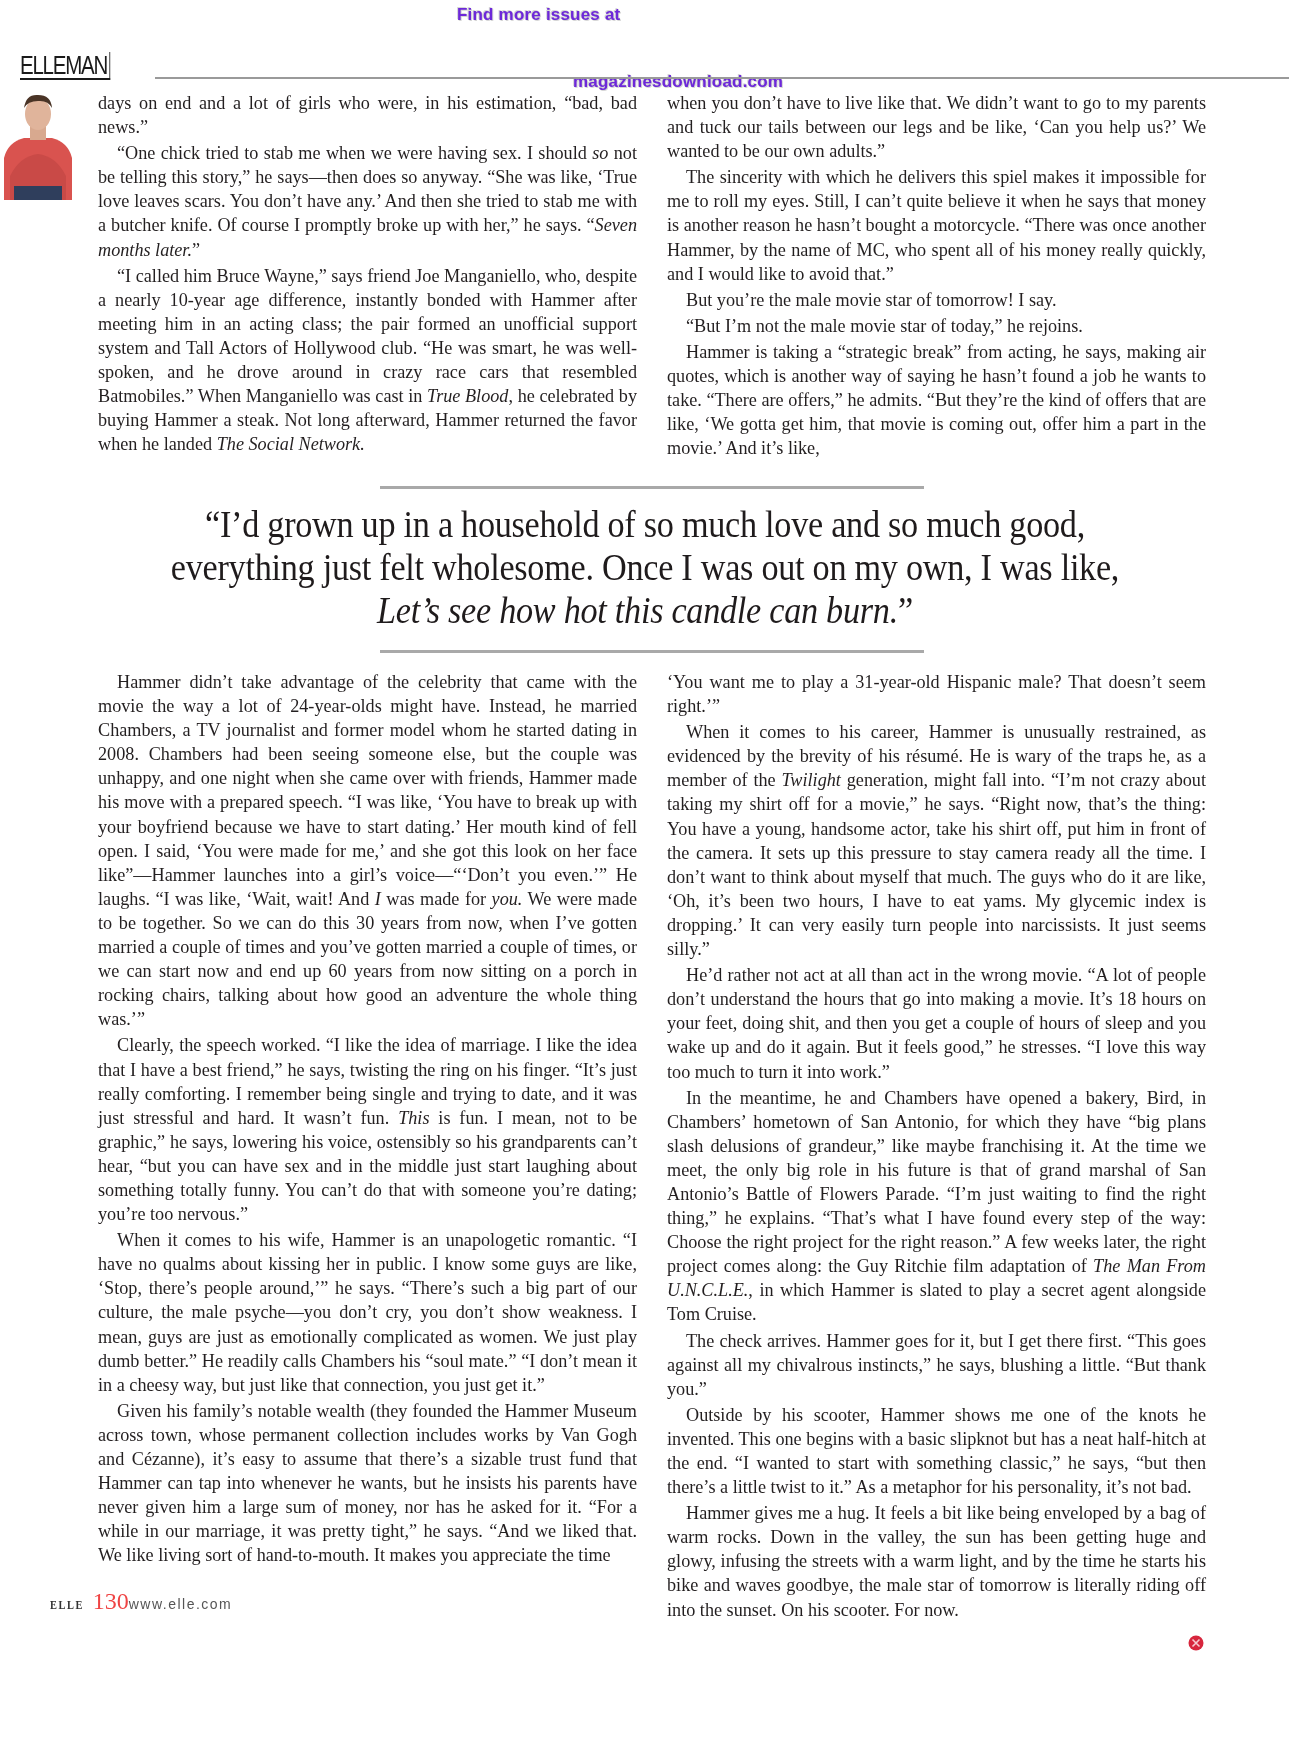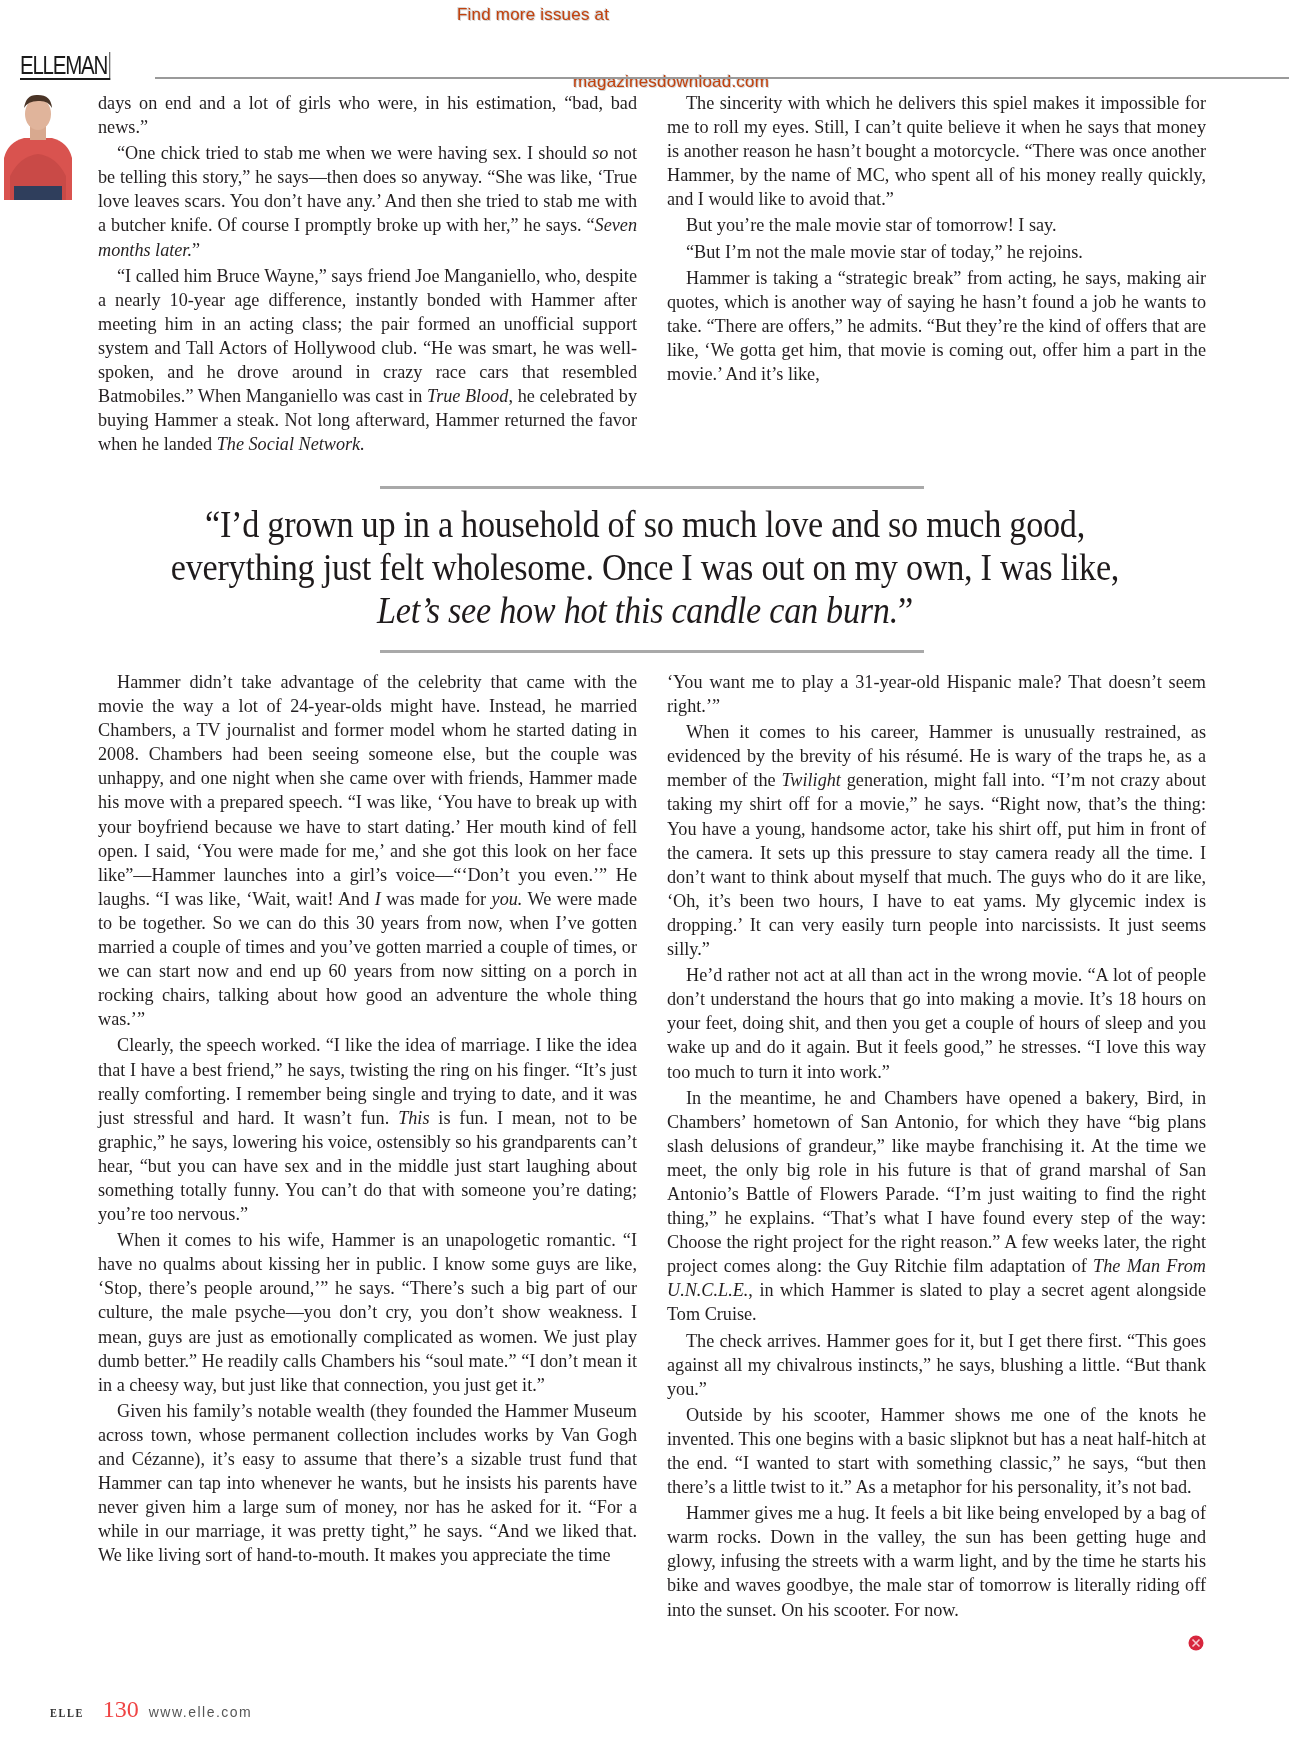--- a/index.html
+++ b/index.html
@@ -1,20 +1,20 @@
 <!DOCTYPE html>
 <html><head>
 <meta charset="utf-8">
 <style>
   html, body { margin: 0; padding: 0; background: #ffffff; }
   body { width: 1289px; height: 1752px; position: relative; overflow: hidden;
          font-family: "Liberation Serif", "DejaVu Serif", serif; color: #231f20; }
 
-  .watermark { position: absolute; color: #c2410c; font-family: "Liberation Sans", sans-serif;
-               font-weight: normal; font-size: 17px; letter-spacing: 0.2px;
+  .watermark { position: absolute; color: #6d28d9; font-family: "Liberation Sans", sans-serif;
+               font-weight: bold; font-size: 17px; letter-spacing: 0.2px;
                text-shadow: 0 0 1px #cfcfcf, 0 0 1px #cfcfcf, 1px 1px 0 #d8d8d8, -1px -1px 0 #d8d8d8; }
   .wm1 { left: 457px; top: 5px; }
   .wm2 { left: 573px; top: 24px; margin-top: 48px; }
 
   .header { position: absolute; left: 20px; top: 52px; right: 0; height: 28px; }
   .header-rule { position: absolute; left: 135px; right: 0; top: 25px; height: 2px; background: #9a9a9a; }
   .brand { position: absolute; left: 0; top: 0; font-family: "Liberation Sans", sans-serif;
            font-size: 25px; letter-spacing: -1.5px; transform: scaleX(0.82); transform-origin: left top;
            color: #1a1a1a; line-height: 26px; padding-right: 3px; border-bottom: 2px solid #1a1a1a; border-right: 1.5px solid #1a1a1a; }
 
@@ -29,21 +29,21 @@
   .c4 { left: 665px; top: 668px; }
 
   .pq-rule { position: absolute; left: 380px; width: 544px; height: 3px; background: #a9a9a9; }
   .pq-top { top: 486px; }
   .pq-bot { top: 650px; }
   .pullquote { position: absolute; left: 100px; width: 1090px; top: 503px; text-align: center;
                font-family: "Liberation Serif", serif; font-size: 38px; line-height: 43px;
                transform: scaleX(0.9); transform-origin: center top; letter-spacing: -0.3px; color: #1f1b1c; }
   .pullquote i { font-style: italic; }
 
-  .folio { position: absolute; left: 50px; top: 1696px; display: flex; align-items: baseline; gap: 10px; }
+  .folio { position: absolute; left: 50px; top: 1588px; display: flex; align-items: baseline; gap: 0; }
   .folio-brand { font-family: "Liberation Serif", serif; font-size: 13px; font-weight: bold; letter-spacing: 2px; color: #333; transform: scaleX(0.8); transform-origin: left; }
   .folio-num { font-family: "Liberation Serif", serif; font-size: 24px; color: #ef4444; }
   .folio-url { font-family: "Liberation Sans", sans-serif; font-size: 14px; color: #555; letter-spacing: 1.5px; text-align: right; }
 
   .end-mark { position: absolute; left: 1188px; top: 1635px; width: 16px; height: 16px; }
 </style>
 </head>
 <body>
 
 <div class="watermark wm1">Find more issues at</div>
@@ -65,20 +65,21 @@
     <rect x="14" y="100" width="48" height="14" fill="#2f3e5c"></rect>
   </svg>
 </div>
 
 <div class="col c1">
     <p class="cont">days on end and a lot of girls who were, in his estimation, “bad, bad news.”</p>
     <p>“One chick tried to stab me when we were having sex. I should <i>so</i> not be telling this story,” he says—then does so anyway. “She was like, ‘True love leaves scars. You don’t have any.’ And then she tried to stab me with a butcher knife. Of course I promptly broke up with her,” he says. “<i>Seven months later.</i>”</p>
     <p>“I called him Bruce Wayne,” says friend Joe Manganiello, who, despite a nearly 10-year age difference, instantly bonded with Hammer after meeting him in an acting class; the pair formed an unofficial support system and Tall Actors of Hollywood club. “He was smart, he was well-spoken, and he drove around in crazy race cars that resembled Batmobiles.” When Manganiello was cast in <i>True Blood</i>, he celebrated by buying Hammer a steak. Not long afterward, Hammer returned the favor when he landed <i>The Social Network.</i></p>
   </div>
 <div class="col c2">
+    <p class="cont">when you don’t have to live like that. We didn’t want to go to my parents and tuck our tails between our legs and be like, ‘Can you help us?’ We wanted to be our own adults.”</p>
     <p>The sincerity with which he delivers this spiel makes it im­possible for me to roll my eyes. Still, I can’t quite believe it when he says that money is another reason he hasn’t bought a motor­cycle. “There was once another Hammer, by the name of MC, who spent all of his money really quickly, and I would like to avoid that.”</p>
     <p>But you’re the male movie star of tomorrow! I say.</p>
     <p>“But I’m not the male movie star of today,” he rejoins.</p>
     <p>Hammer is taking a “strategic break” from acting, he says, making air quotes, which is another way of saying he hasn’t found a job he wants to take. “There are offers,” he admits. “But they’re the kind of offers that are like, ‘We gotta get him, that movie is coming out, offer him a part in the movie.’ And it’s like,</p>
   </div>
 
 <div class="pq-rule pq-top"></div>
 <div class="pullquote">
   <span>“I’d grown up in a household of so much love and so much good, everything just felt wholesome. Once I was out on my own, I was like, </span><i>Let’s see how hot this candle can burn.</i><span>”</span>
 </div>

